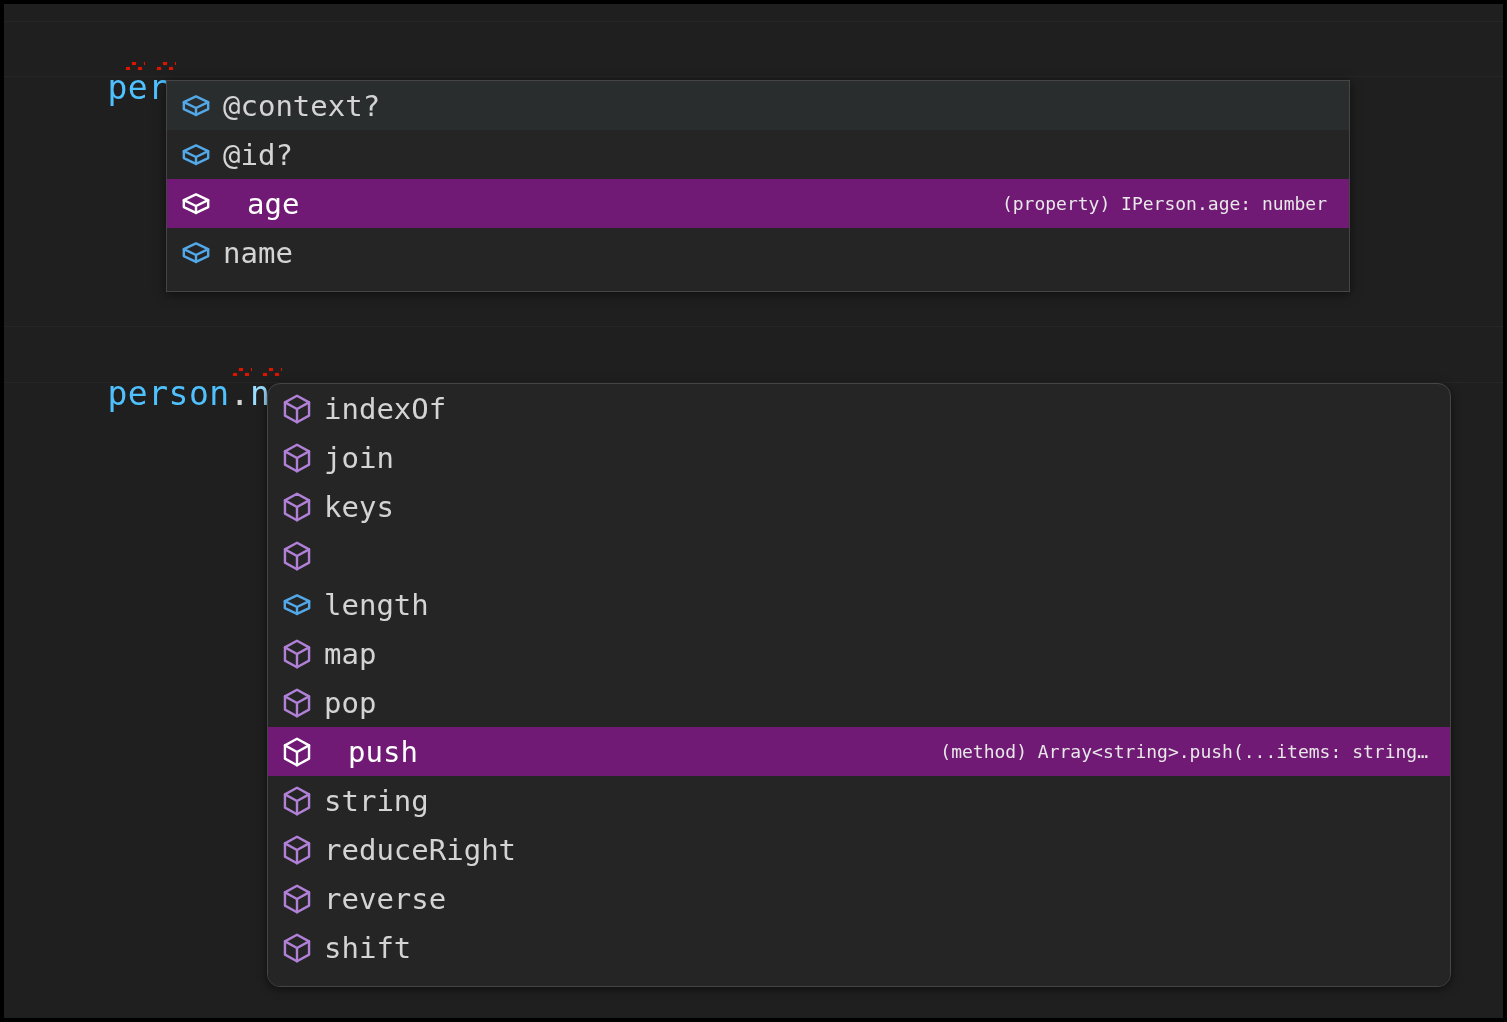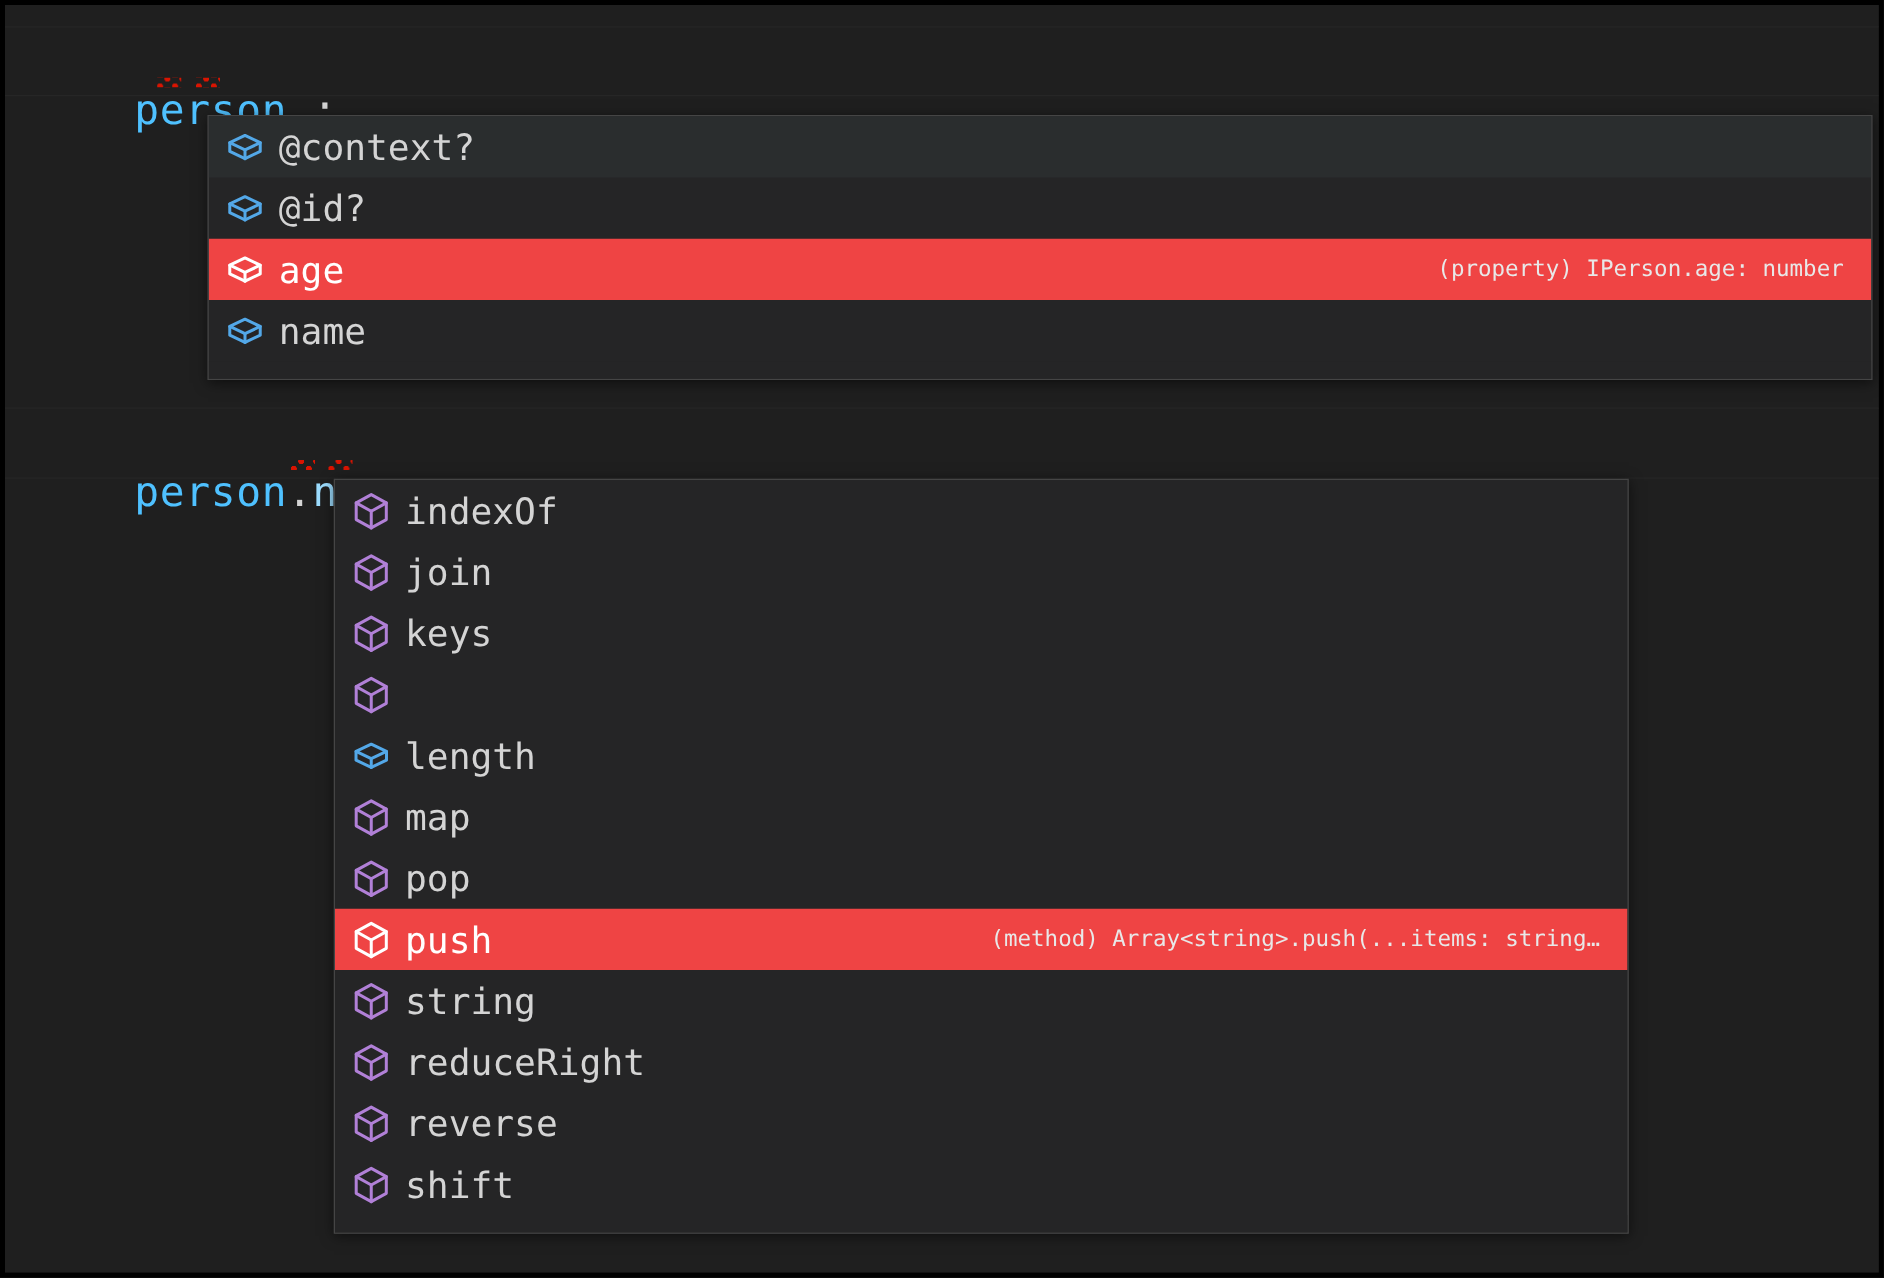--- a/index.html
+++ b/index.html
@@ -71,21 +71,21 @@
   .srow {
     position: relative;
     display: flex;
     align-items: center;
     height: 49px;
     padding-left: 12px;
     box-sizing: border-box;
     background: transparent;
   }
   .srow.hovered { background: #2a2d2e; }
-  .srow.selected { background: #ef4444; }
+  .srow.selected { background: #701a75; gap: 24px; }
   .srow .icon {
     width: 34px;
     height: 34px;
     flex: 0 0 34px;
     margin-right: 10px;
     display: block;
   }
   .srow .label {
     font-family: "DejaVu Sans Mono", monospace;
     font-size: 29px;
@@ -125,21 +125,21 @@
   </div>
   <div class="squiggle" style="left:121px; top:58px; width:20px;"></div>
   <div class="squiggle" style="left:152px; top:58px; width:20px;"></div>
 
   <div class="code-line" style="top:330px;">
     <span class="tok-var">person</span><span class="tok-punct">.</span><span class="tok-prop">name</span><span class="tok-punct">.</span><span class="tok-punct">;</span>
   </div>
   <div class="squiggle" style="left:228px; top:364px; width:20px;"></div>
   <div class="squiggle" style="left:258px; top:364px; width:20px;"></div>
 
-  <div class="suggest" id="w0" style="left:162px; top:88px; width:1332px;">
+  <div class="suggest" id="w0" style="left:162px; top:76px; width:1184px;">
     <div class="suggest-rows">
         <div class="srow hovered">
           <span class="icon"><svg viewBox="0 0 24 24" width="34" height="34" aria-hidden="true">
               <g fill="none" stroke="#53a8e8" stroke-width="1.7" stroke-linejoin="round" stroke-linecap="round">
                 <path d="M12 5.2 L20.6 9.3 L12 13.4 L3.4 9.3 Z"></path>
                 <path d="M3.4 9.3 L3.4 14.2 L12 18.3 L20.6 14.2 L20.6 9.3"></path>
                 <path d="M12 13.4 L12 18.3"></path>
               </g>
             </svg></span>
           <span class="label">@context?</span>
@@ -172,21 +172,21 @@
                 <path d="M3.4 9.3 L3.4 14.2 L12 18.3 L20.6 14.2 L20.6 9.3"></path>
                 <path d="M12 13.4 L12 18.3"></path>
               </g>
             </svg></span>
           <span class="label">name</span>
         </div>
       </div>
     <div class="suggest-filler"></div>
   </div>
 
-  <div class="suggest" id="w1" style="left:263px; top:379px; width:1036px;">
+  <div class="suggest" id="w1" style="left:263px; top:379px; width:1184px;border-radius:13px;">
     <div class="suggest-rows">
         <div class="srow">
           <span class="icon"><svg viewBox="0 0 24 24" width="34" height="34" aria-hidden="true">
               <g fill="none" stroke="#b180d7" stroke-width="1.7" stroke-linejoin="round" stroke-linecap="round">
                 <path d="M12 2.6 L20.5 7.3 L20.5 16.7 L12 21.4 L3.5 16.7 L3.5 7.3 Z"></path>
                 <path d="M3.5 7.3 L12 12 L20.5 7.3"></path>
                 <path d="M12 12 L12 21.4"></path>
               </g>
             </svg></span>
           <span class="label">indexOf</span>

